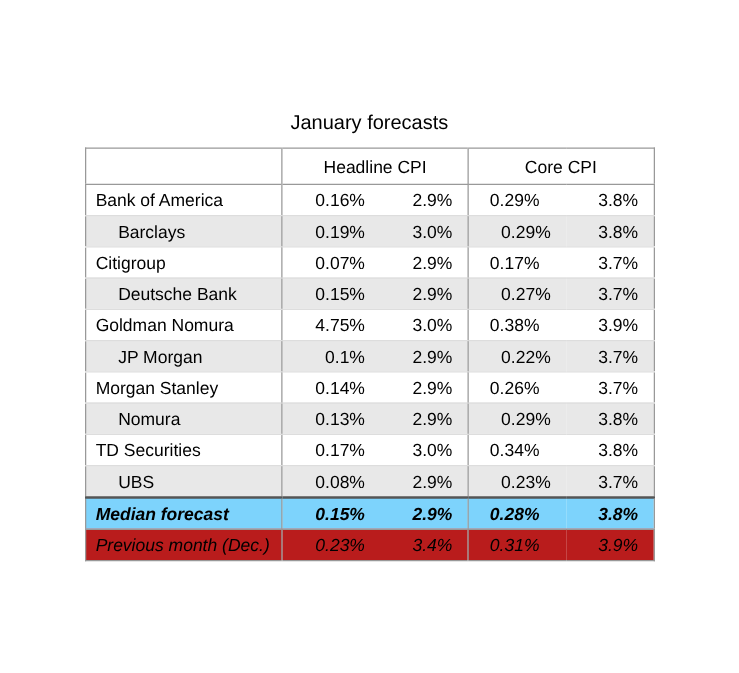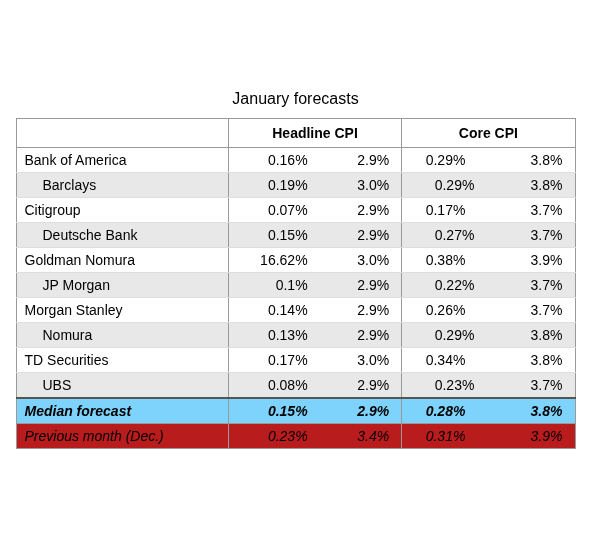--- a/index.html
+++ b/index.html
@@ -7,21 +7,21 @@
       width: 591px;
       height: 538px;
       display: flex;
       align-items: center;
       justify-content: center;
       background: #fff;
       font-family: Arial, sans-serif;
       font-size: 14px;
     }
     .container {
-      width: 560px;
+      width: 456px;
     }
     .title {
       text-align: center;
       font-size: 16px;
       font-weight: normal;
       margin-bottom: 10px;
       color: #000;
     }
     table {
       width: 100%;
@@ -29,21 +29,21 @@
       border: 1px solid #999;
     }
     th, td {
       padding: 4px 8px;
       color: #000;
     }
     thead tr {
       border-bottom: 1px solid #999;
     }
     thead th {
-      font-weight: bold;
+      font-weight: normal;
       text-align: center;
       padding: 6px 8px;
     }
     thead th.group {
       border-bottom: 1px solid #999;
     }
     .col-bank {
       width: 38%;
       text-align: left;
       border-right: 1px solid #999;
@@ -140,21 +140,21 @@
   </tr>
         <tr class="shaded">
     <td class="td-bank">Deutsche Bank</td>
     <td class="td-val">0.15%</td>
     <td class="td-val2">2.9%</td>
     <td class="td-val3">0.27%</td>
     <td class="td-val4">3.7%</td>
   </tr>
         <tr>
     <td class="td-bank">Goldman Nomura</td>
-    <td class="td-val">16.62%</td>
+    <td class="td-val">4.75%</td>
     <td class="td-val2">3.0%</td>
     <td class="td-val3">0.38%</td>
     <td class="td-val4">3.9%</td>
   </tr>
         <tr class="shaded">
     <td class="td-bank">JP Morgan</td>
     <td class="td-val">0.1%</td>
     <td class="td-val2">2.9%</td>
     <td class="td-val3">0.22%</td>
     <td class="td-val4">3.7%</td>

